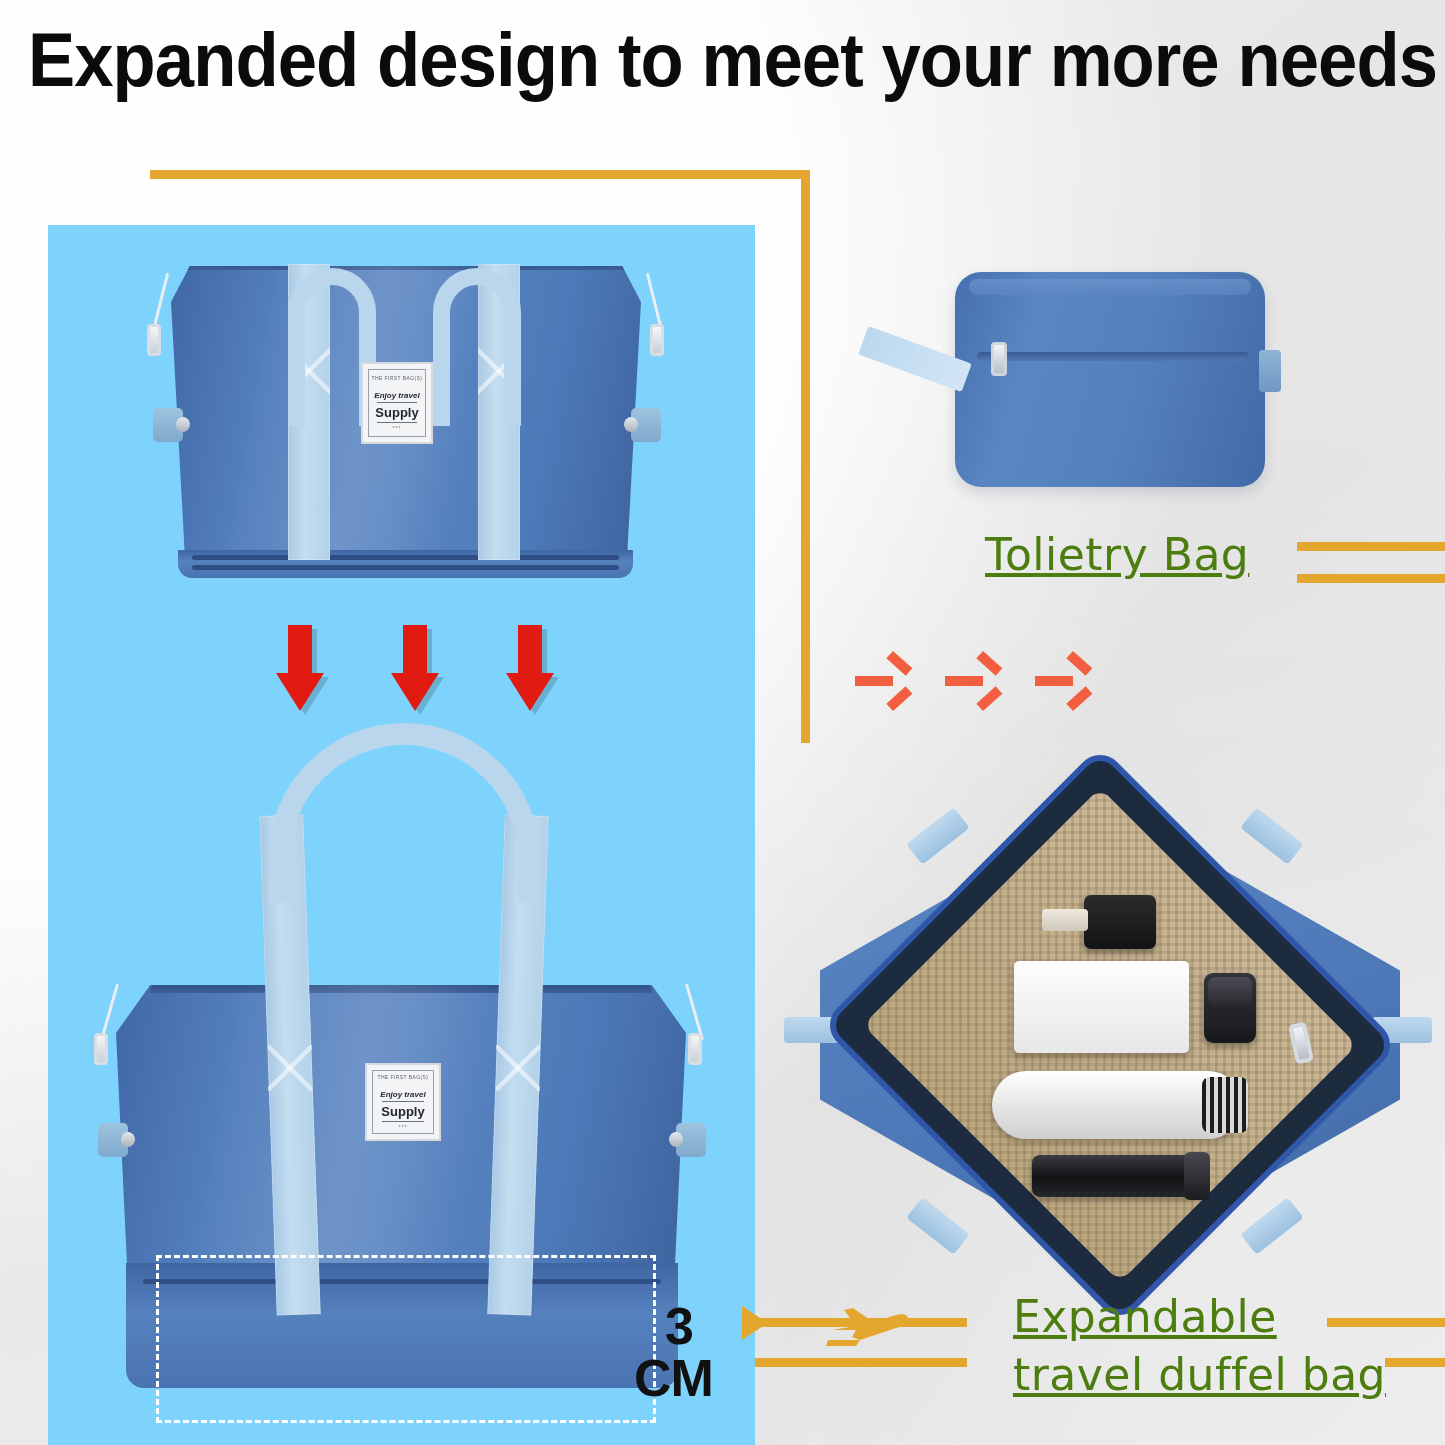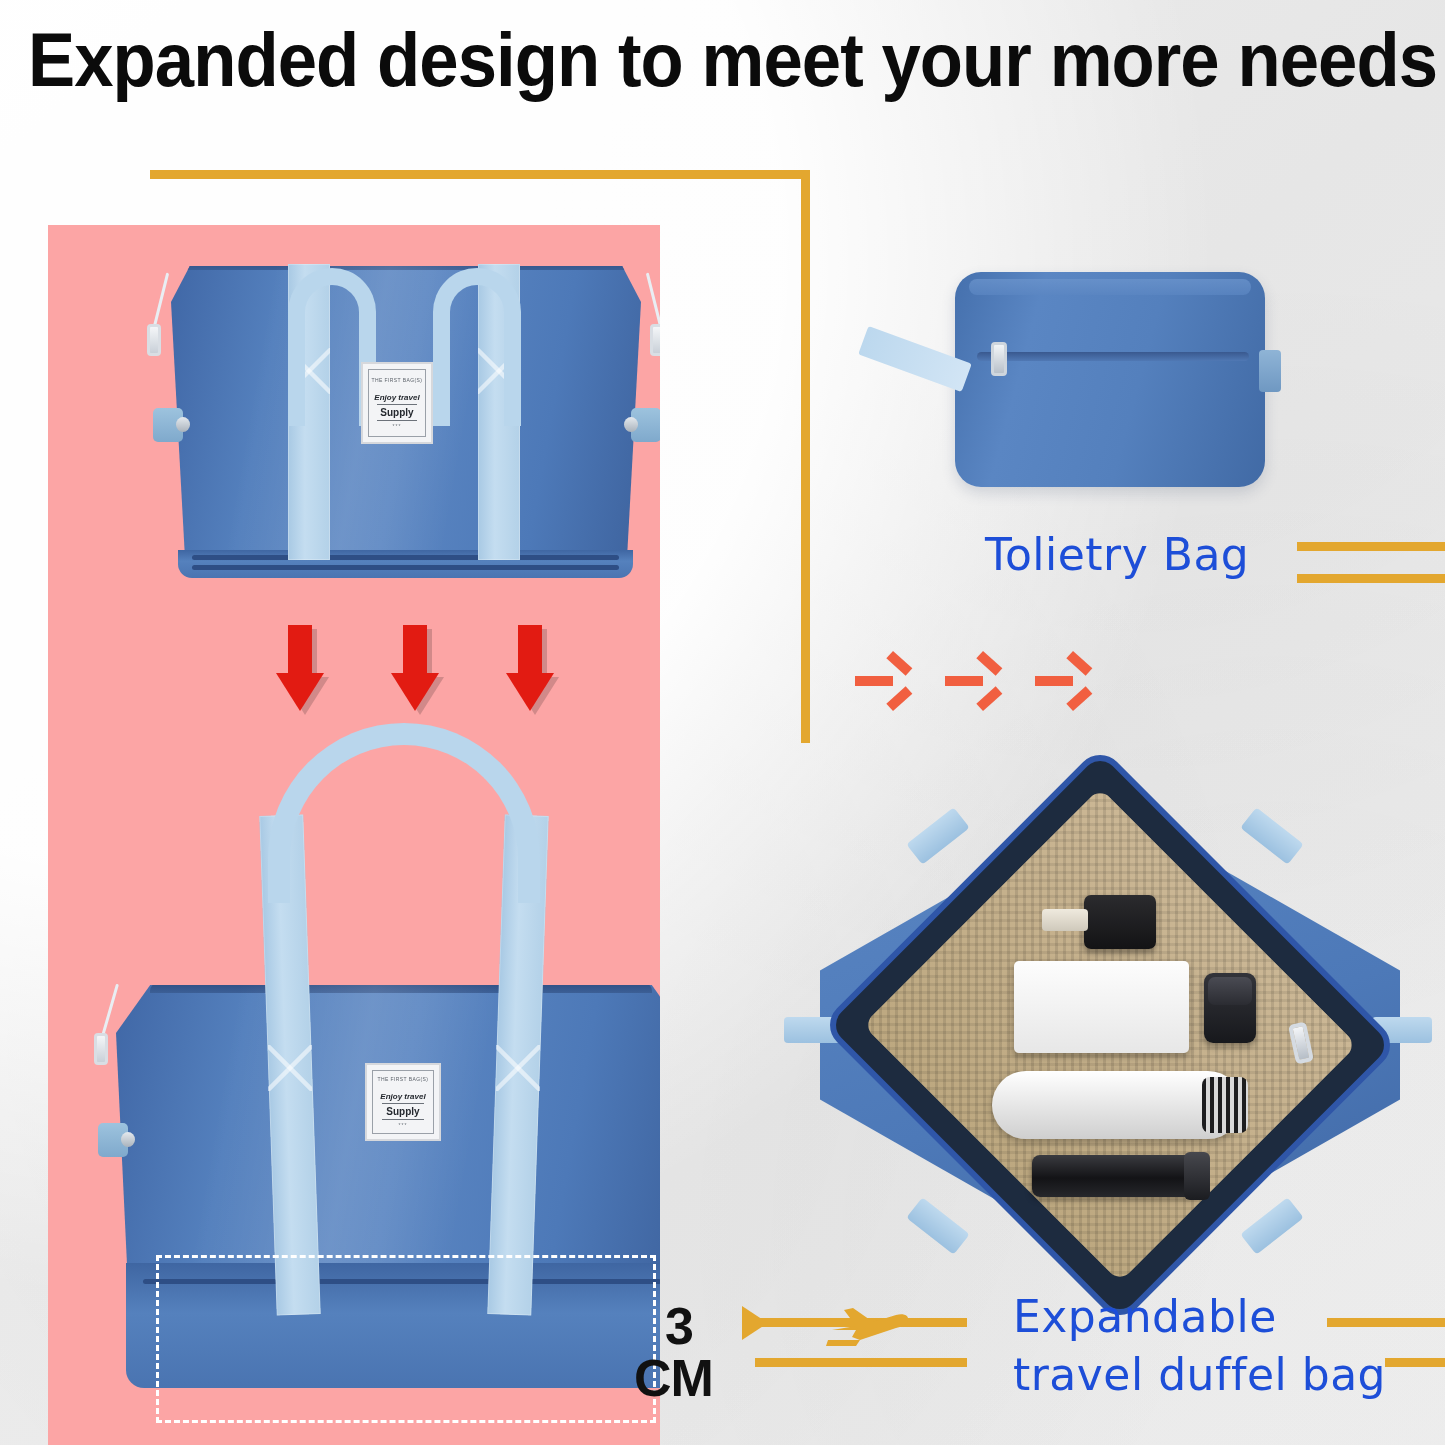--- a/index.html
+++ b/index.html
@@ -41,22 +41,22 @@
     position:absolute; left:150px; top:170px; width:660px; height:9px;
     background:#e3a72f;
   }
   .bracket-v{
     position:absolute; left:801px; top:170px; width:9px; height:573px;
     background:#e3a72f;
   }
 
   
   .panel{
-    position:absolute; left:48px; top:225px; width:612px; height:1220px;
-    background:#fca5a5;
+    position:absolute; left:48px; top:225px; width:707px; height:1220px;
+    background:#7dd3fc;
     overflow:hidden;
   }
 
   
   .bag{ position:absolute; }
 
   
   .bag-body{
     position:absolute;
     background:linear-gradient(100deg,#4067a6 0%,#5480bd 22%,#5b86c2 50%,#4d79b8 78%,#3e639e 100%);
@@ -100,21 +100,21 @@
     display:flex; flex-direction:column; align-items:center; justify-content:center;
     overflow:hidden;
   }
   .tag-inner{
     position:absolute; inset:5px;
     border:1px solid #9aa0a8;
   }
   .tag-l1{ font-size:5px; color:#5a6068; letter-spacing:.4px; margin-bottom:10px; transform:scaleY(.9);}
   .tag-l2{ font-size:8px; color:#24282e; font-style:italic; font-weight:700; }
   .tag-rule{ width:58%; height:1px; background:#6c727a; margin:2px 0; }
-  .tag-l3{ font-size:10px; color:#24282e; font-weight:700;text-align:right; }
+  .tag-l3{ font-size:13px; color:#24282e; font-weight:700;text-align:right; }
   .tag-l4{ font-size:5px; color:#6c727a; letter-spacing:1px;}
 
   
   .zip-string{
     position:absolute; width:3px; background:#e9eef3;
     border-radius:2px;
   }
   .zip-pull{
     position:absolute; width:14px; height:32px;
     border:3px solid #d9dee4;
@@ -190,24 +190,25 @@
   .gold-arrowhead{
     position:absolute; width:0; height:0;
     border-top:17px solid transparent;
     border-bottom:17px solid transparent;
     border-left:26px solid #e3a72f;
   }
 
   
   .caption{
     position:absolute;
-    font-size:44px; line-height:54px; color:#1d4ed8;
+    font-size:44px; line-height:54px; color:#4d7c0f;
     font-family:"DejaVu Sans", sans-serif;
     font-weight:400;
     letter-spacing:.5px;
+    text-decoration:underline;
   }
 
   
   .pouch{
     position:absolute; left:955px; top:272px; width:310px; height:215px;
     border-radius:26px;
     background:linear-gradient(105deg,#4570ad 0%,#5a86c3 25%,#5480bd 58%,#416aa5 100%);
     box-shadow:0 6px 14px rgba(60,80,110,.18);
   }
   .pouch-topseam{

